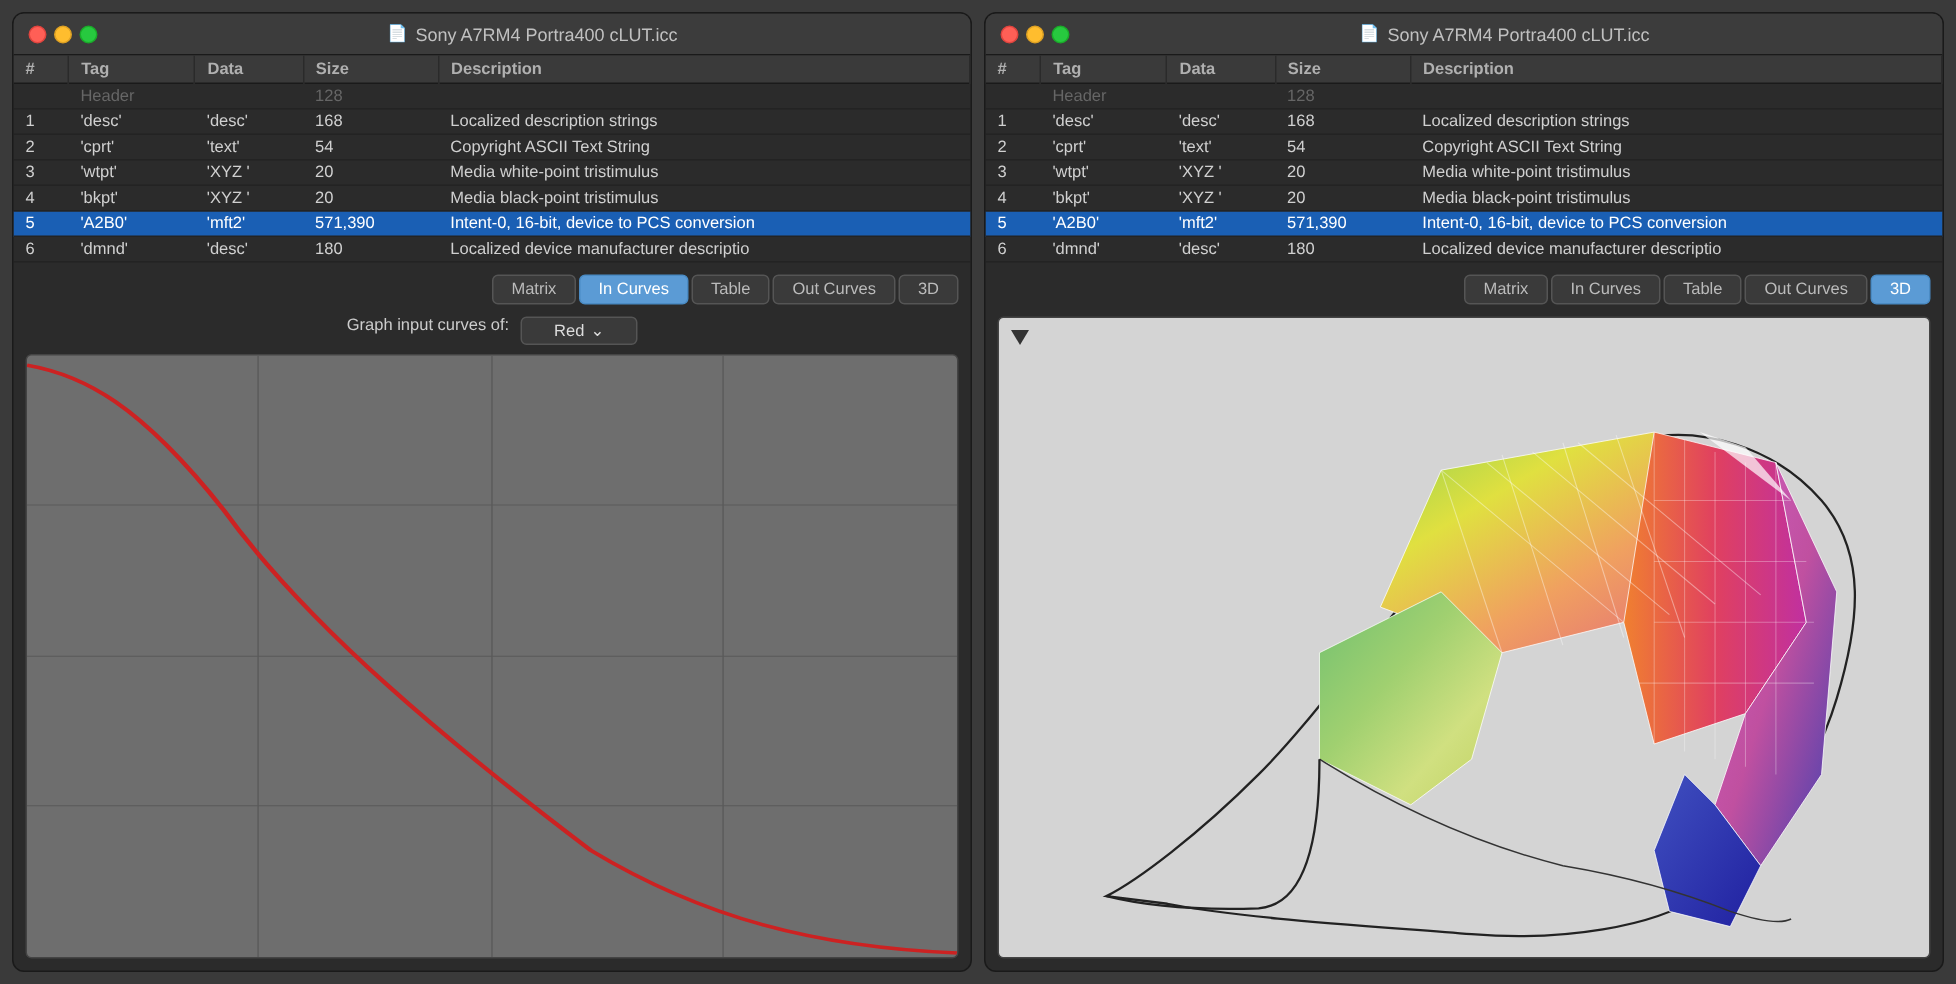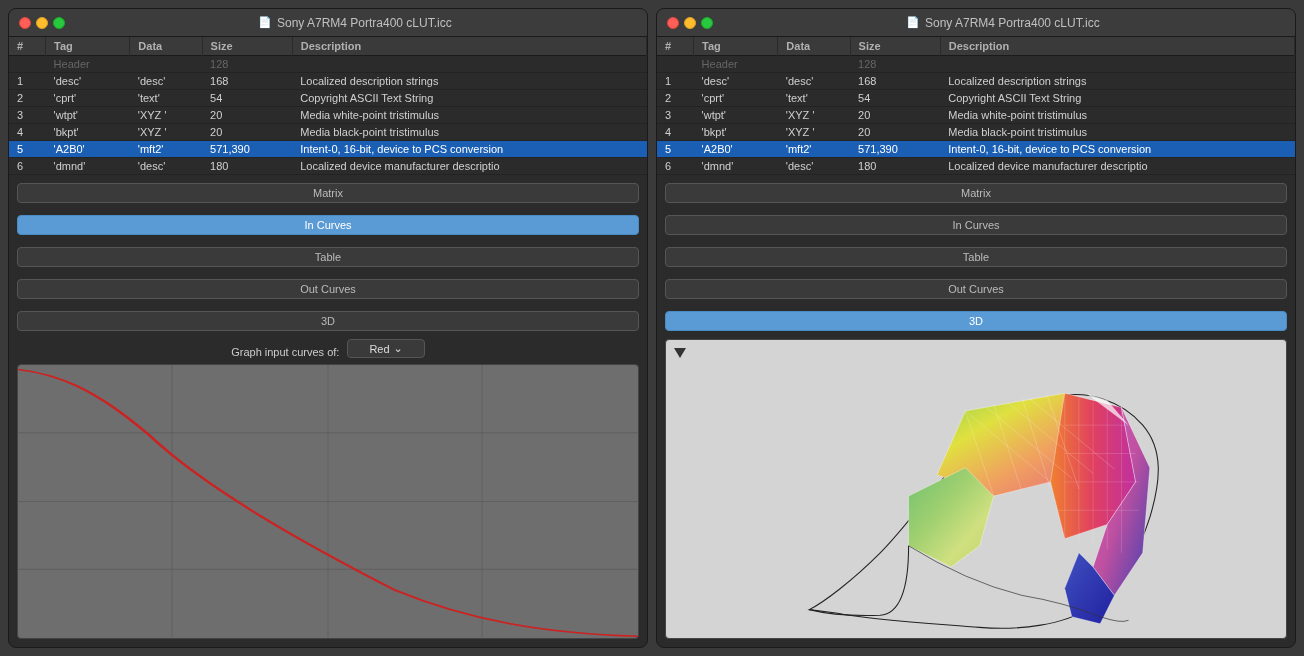--- a/index.html
+++ b/index.html
@@ -115,45 +115,44 @@
     .main-content {
       flex: 1;
       display: flex;
       flex-direction: column;
       padding: 8px;
       overflow: hidden;
     }
 
     .tab-bar {
       display: flex;
-      gap: 12px;
+      gap: 2px;
       margin-bottom: 8px;
-      justify-content: flex-start;
-      flex-direction: column;
+      justify-content: flex-end;
     }
 
     .tab-btn {
       padding: 3px 12px;
       border-radius: 4px;
       border: 1px solid #555;
       background: #3a3a3a;
       color: #bbb;
       font-size: 11px;
       cursor: pointer;
     }
 
     .tab-btn.active {
       background: #5b9bd5;
       border-color: #4a8bc4;
       color: #fff;
     }
 
     .curve-controls {
       display: flex;
-      align-items: flex-end;
+      align-items: flex-start;
       gap: 8px;
       margin-bottom: 6px;
       justify-content: center;
       font-size: 11px;
       color: #ccc;
     }
 
     .dropdown-select {
       background: #3a3a3a;
       border: 1px solid #555;

